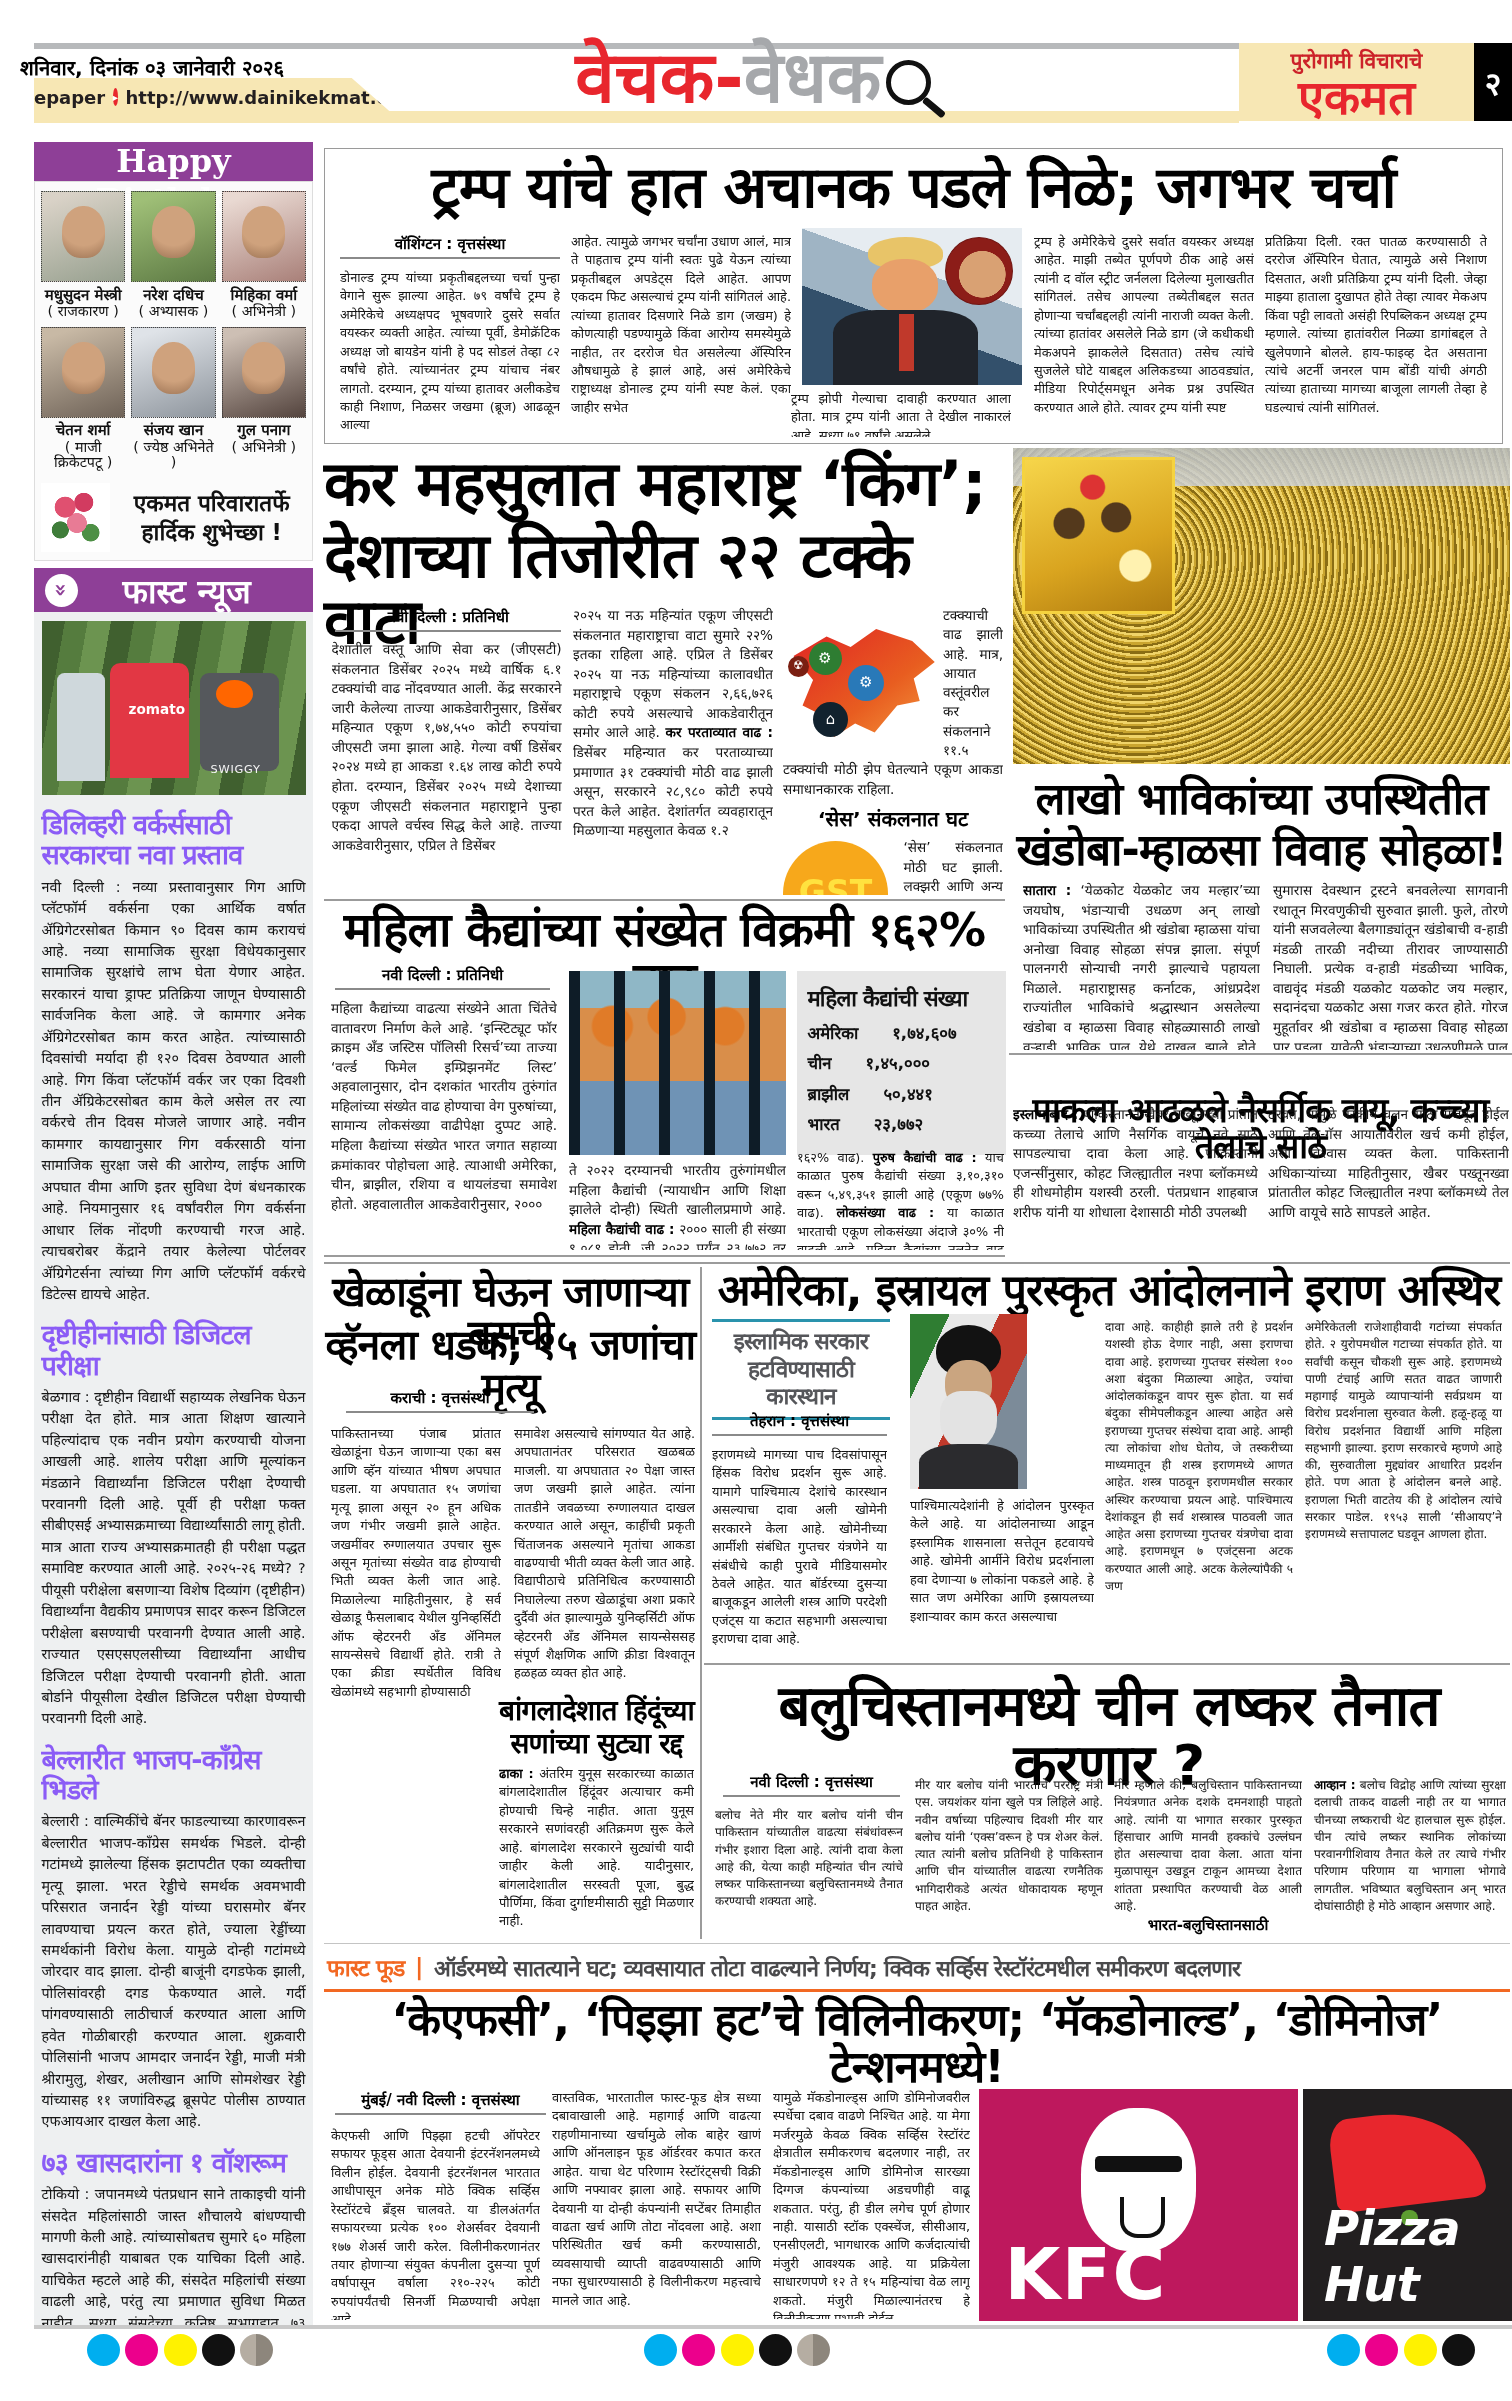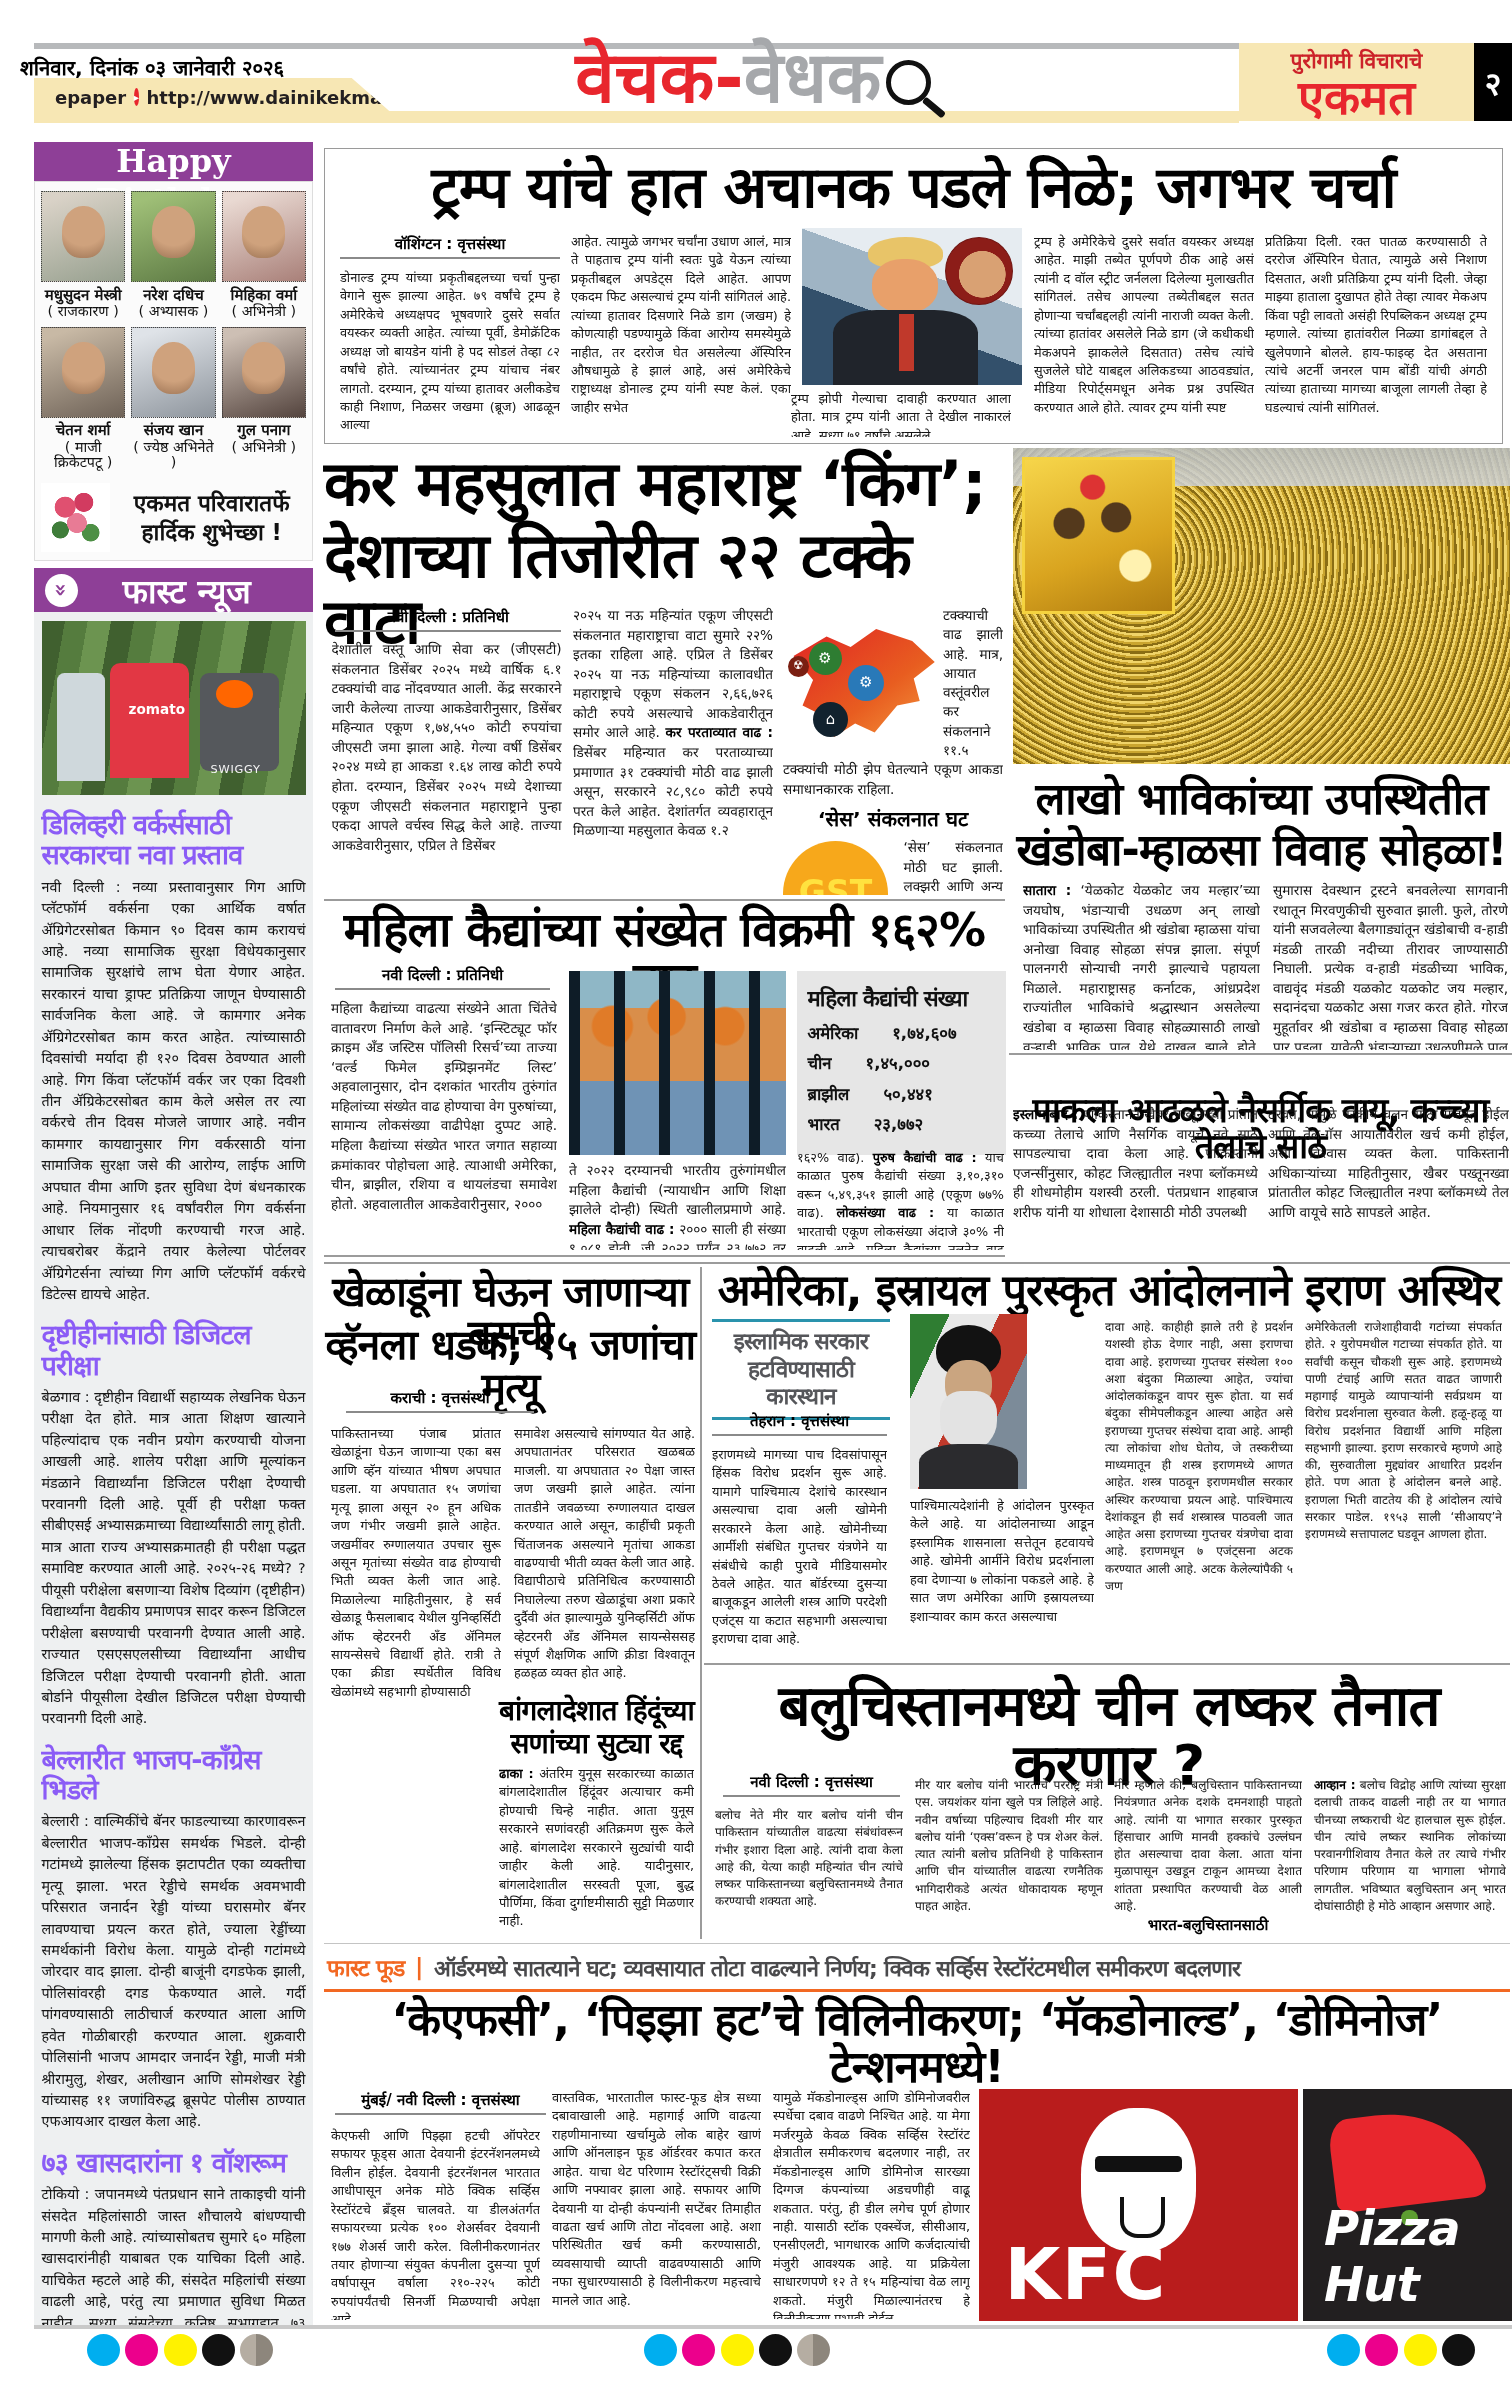--- a/index.html
+++ b/index.html
@@ -84,21 +84,21 @@
   
   .kicker{border-top:3px solid #2a93ad;border-bottom:3px solid #2a93ad;color:#55565a;font-weight:700;
      font-size:22.6px;line-height:1.22;text-align:center;padding:6px 1.5px;letter-spacing:-0.8px;}
   
   .strip{border-top:1.5px solid #c4c4c4;border-bottom:3.8px solid #f26822;display:flex;align-items:center;gap:10.5px;
      padding:6.8px 3px 6px;}
   .strip .tag{color:#f26822;font-weight:800;font-size:23px;letter-spacing:-0.8px;}
   .strip .sep{color:#f26822;font-weight:800;font-size:23px;}
   .strip .txt{color:#4a4a4c;font-weight:700;font-size:22px;letter-spacing:-0.8px;}
   
-  .ph-kfc{background:#b91c1c;}
+  .ph-kfc{background:#be185d;}
   .colonel{position:absolute;left:32%;top:8%;width:36%;height:62%;background:#fff;border-radius:46% 46% 42% 42%;}
   .colonel::before{content:"";position:absolute;left:12%;top:34%;width:76%;height:11%;background:#111;border-radius:4.5px;}
   .colonel::after{content:"";position:absolute;left:34%;top:62%;width:32%;height:26%;background:#fff;
      border:4.5px solid #111;border-top:none;border-radius:0 0 40% 40%;}
   .kfc-word{position:absolute;left:8%;bottom:2%;color:#fff;font-weight:800;font-size:72px;letter-spacing:1.5px;}
   .ph-pizza{background:#221f20;}
   .pz-roof{position:absolute;left:14%;top:10%;width:72%;height:40%;background:#e8262d;
      border-radius:14% 72% 10% 10%/34% 95% 12% 12%;transform:rotate(-7deg);}
   .pz-dot{position:absolute;left:47%;top:52%;width:16.6px;height:16.6px;border-radius:50%;background:#5d9e31;}
   .pz-word{position:absolute;left:10%;bottom:4%;color:#fff;font-style:italic;font-weight:800;font-size:48px;letter-spacing:-0.8px;}
@@ -111,21 +111,21 @@
   .dots{position:absolute;display:flex;gap:5.3px;}
   .dot{width:33px;height:32px;border-radius:50%;}
 </style>
 </head>
 <body>
 
 <div id="page">
 
   <div class="abs" style="left:34px;top:43px;width:1435px;height:6px;background:#b7b9bb;"></div>
   <div class="abs" style="left:20px;top:53px;font-size:20.3px;font-weight:700;color:#000;">शनिवार, दिनांक ०३ जानेवारी २०२६</div>
-  <div class="abs cream" style="left:34px;top:78px;width:361px;height:38px;clip-path:polygon(0 0,88% 0,100% 100%,0 100%);display:flex;align-items:center;gap:7.5px;padding-left:21px;box-sizing:border-box;">
+  <div class="abs cream" style="left:34px;top:78px;width:361px;height:38px;clip-path:polygon(0 0,88% 0,100% 100%,0 100%);display:flex;align-items:center;gap:7.5px;padding-left:0;box-sizing:border-box;">
     <span style="font-size:18px;font-weight:700;color:#231f20;">epaper</span>
     <span style="width:18px;height:18px;border-radius:50%;background:#e8262d;display:inline-flex;align-items:center;justify-content:center;color:#fff;font-size:10.5px;">▸</span>
     <a style="font-size:18px;font-weight:700;color:#231f20;text-decoration:none;">http://www.dainikekmat.com</a>
   </div>
   <div class="abs cream" style="left:34px;top:111px;width:1205px;height:12px;"></div>
   <div class="abs center" style="left:452px;top:42px;width:602px;font-size:71px;line-height:1.0;">
     <span class="mast-red">वेचक</span><span class="mast-red">-</span><span class="mast-gray">वेधक</span><span class="magnifier"></span>
   </div>
   <div class="abs cream" style="left:1239px;top:43px;width:235px;height:78px;text-align:center;">
     <div style="font-size:21px;font-weight:800;color:#cc2229;margin-top:3px;">पुरोगामी विचाराचे</div>

